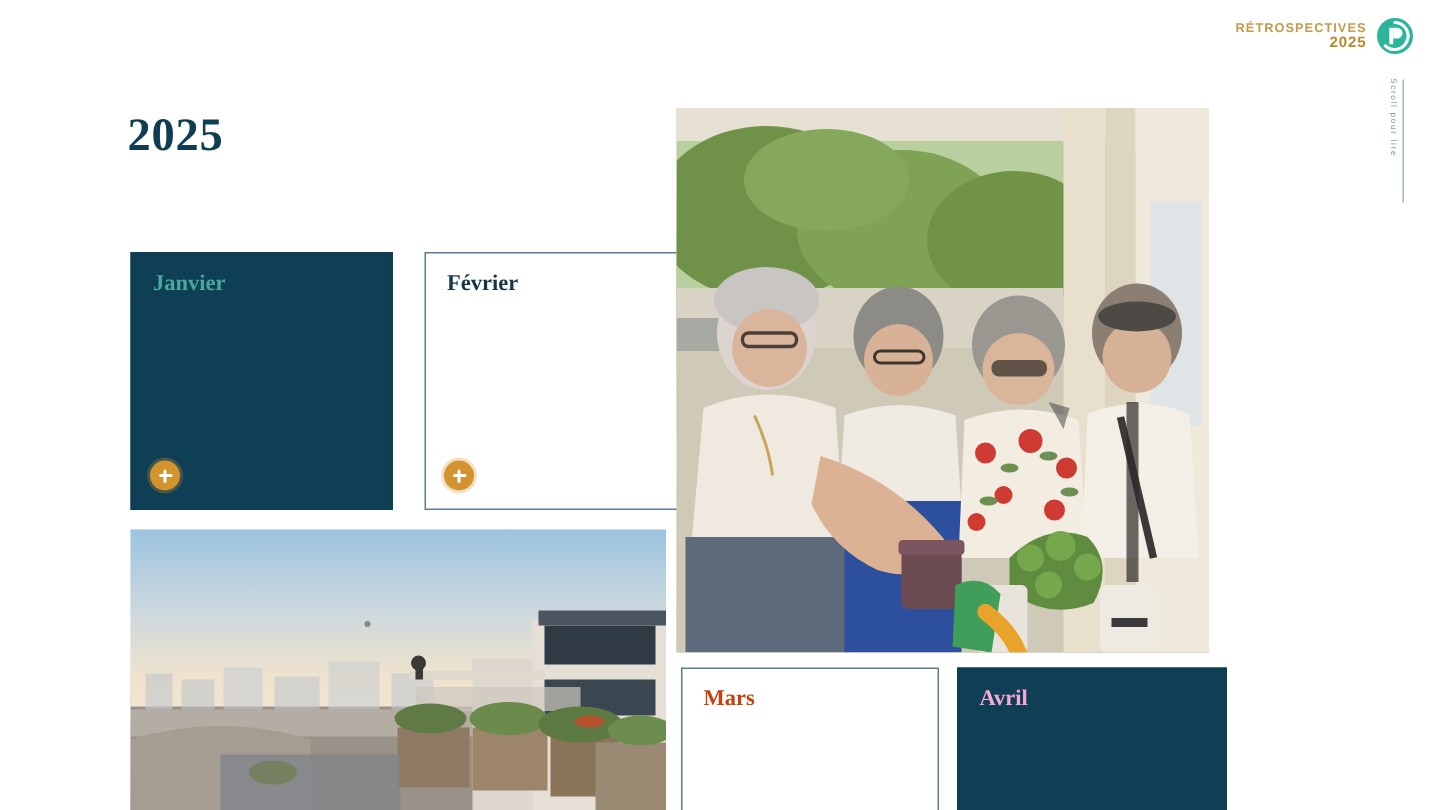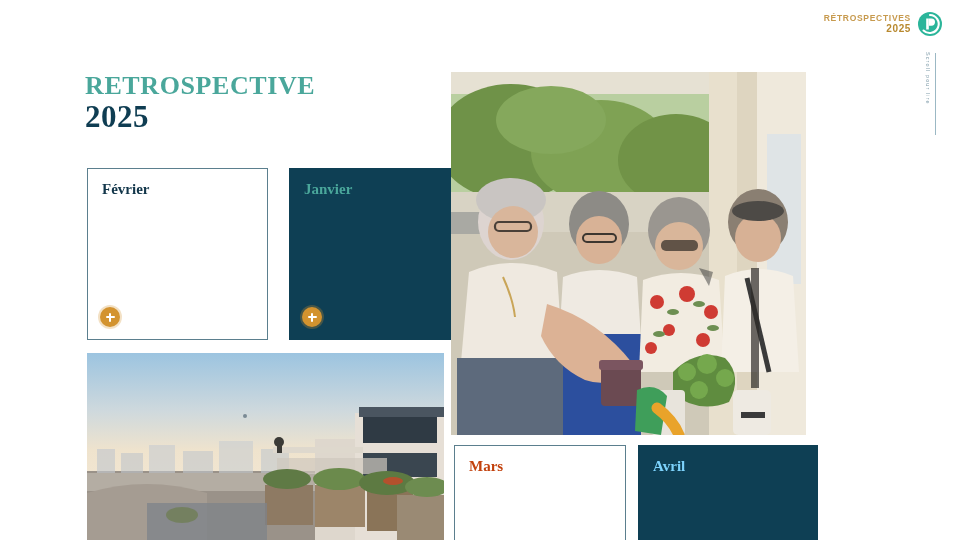--- a/index.html
+++ b/index.html
@@ -98,21 +98,21 @@
   .bottom-row {
     position:absolute; left:454px; top:445px;
     display:flex; gap:12px;
   }
   .bottom-card {
     width:172px; height:110px; position:relative; padding:12px 14px;
     border:1px solid #5b7f8e;
   }
   .bottom-card.filled { background:#0e3f54; border-color:#0e3f54; width:180px; }
   .bottom-card .month-label { font-size:15px; font-weight:700; }
-  .bottom-card.filled .month-label { color:#7dd3fc; }
+  .bottom-card.filled .month-label { color:#f9a8d4; }
   .bottom-card.empty  .month-label { color:#c2410c; }
 </style>
 </head>
 <body>
 
 <div class="page">
 
   <div class="brand">
     <div class="brand-text">
       <div class="brand-line1">RÉTROSPECTIVES</div>
@@ -127,31 +127,30 @@
       </svg>
     </span>
   </div>
 
   <div class="scroll-hint">
     <span class="scroll-hint-text">Scroll pour lire</span>
     <span class="scroll-hint-rule"></span>
   </div>
 
   <div class="title-block">
-    <div class="title-main">RETROSPECTIVE</div>
     <div class="title-year">2025</div>
   </div>
 
   <div class="month-row">
+    <div class="month-card filled">
+      <div class="month-label">Janvier</div>
+      <div class="plus-btn"></div>
+    </div>
     <div class="month-card empty wide">
       <div class="month-label">Février</div>
-      <div class="plus-btn"></div>
-    </div>
-    <div class="month-card filled">
-      <div class="month-label">Janvier</div>
       <div class="plus-btn"></div>
     </div>
   </div>
 
   <div class="photo photo-terrace">
     <svg width="357" height="187" viewBox="0 0 357 187" preserveAspectRatio="none">
       <defs>
         <linearGradient id="skyG" x1="0" y1="0" x2="0" y2="1">
           <stop offset="0%" stop-color="#9cc4e0"></stop>
           <stop offset="45%" stop-color="#cfd9dd"></stop>

